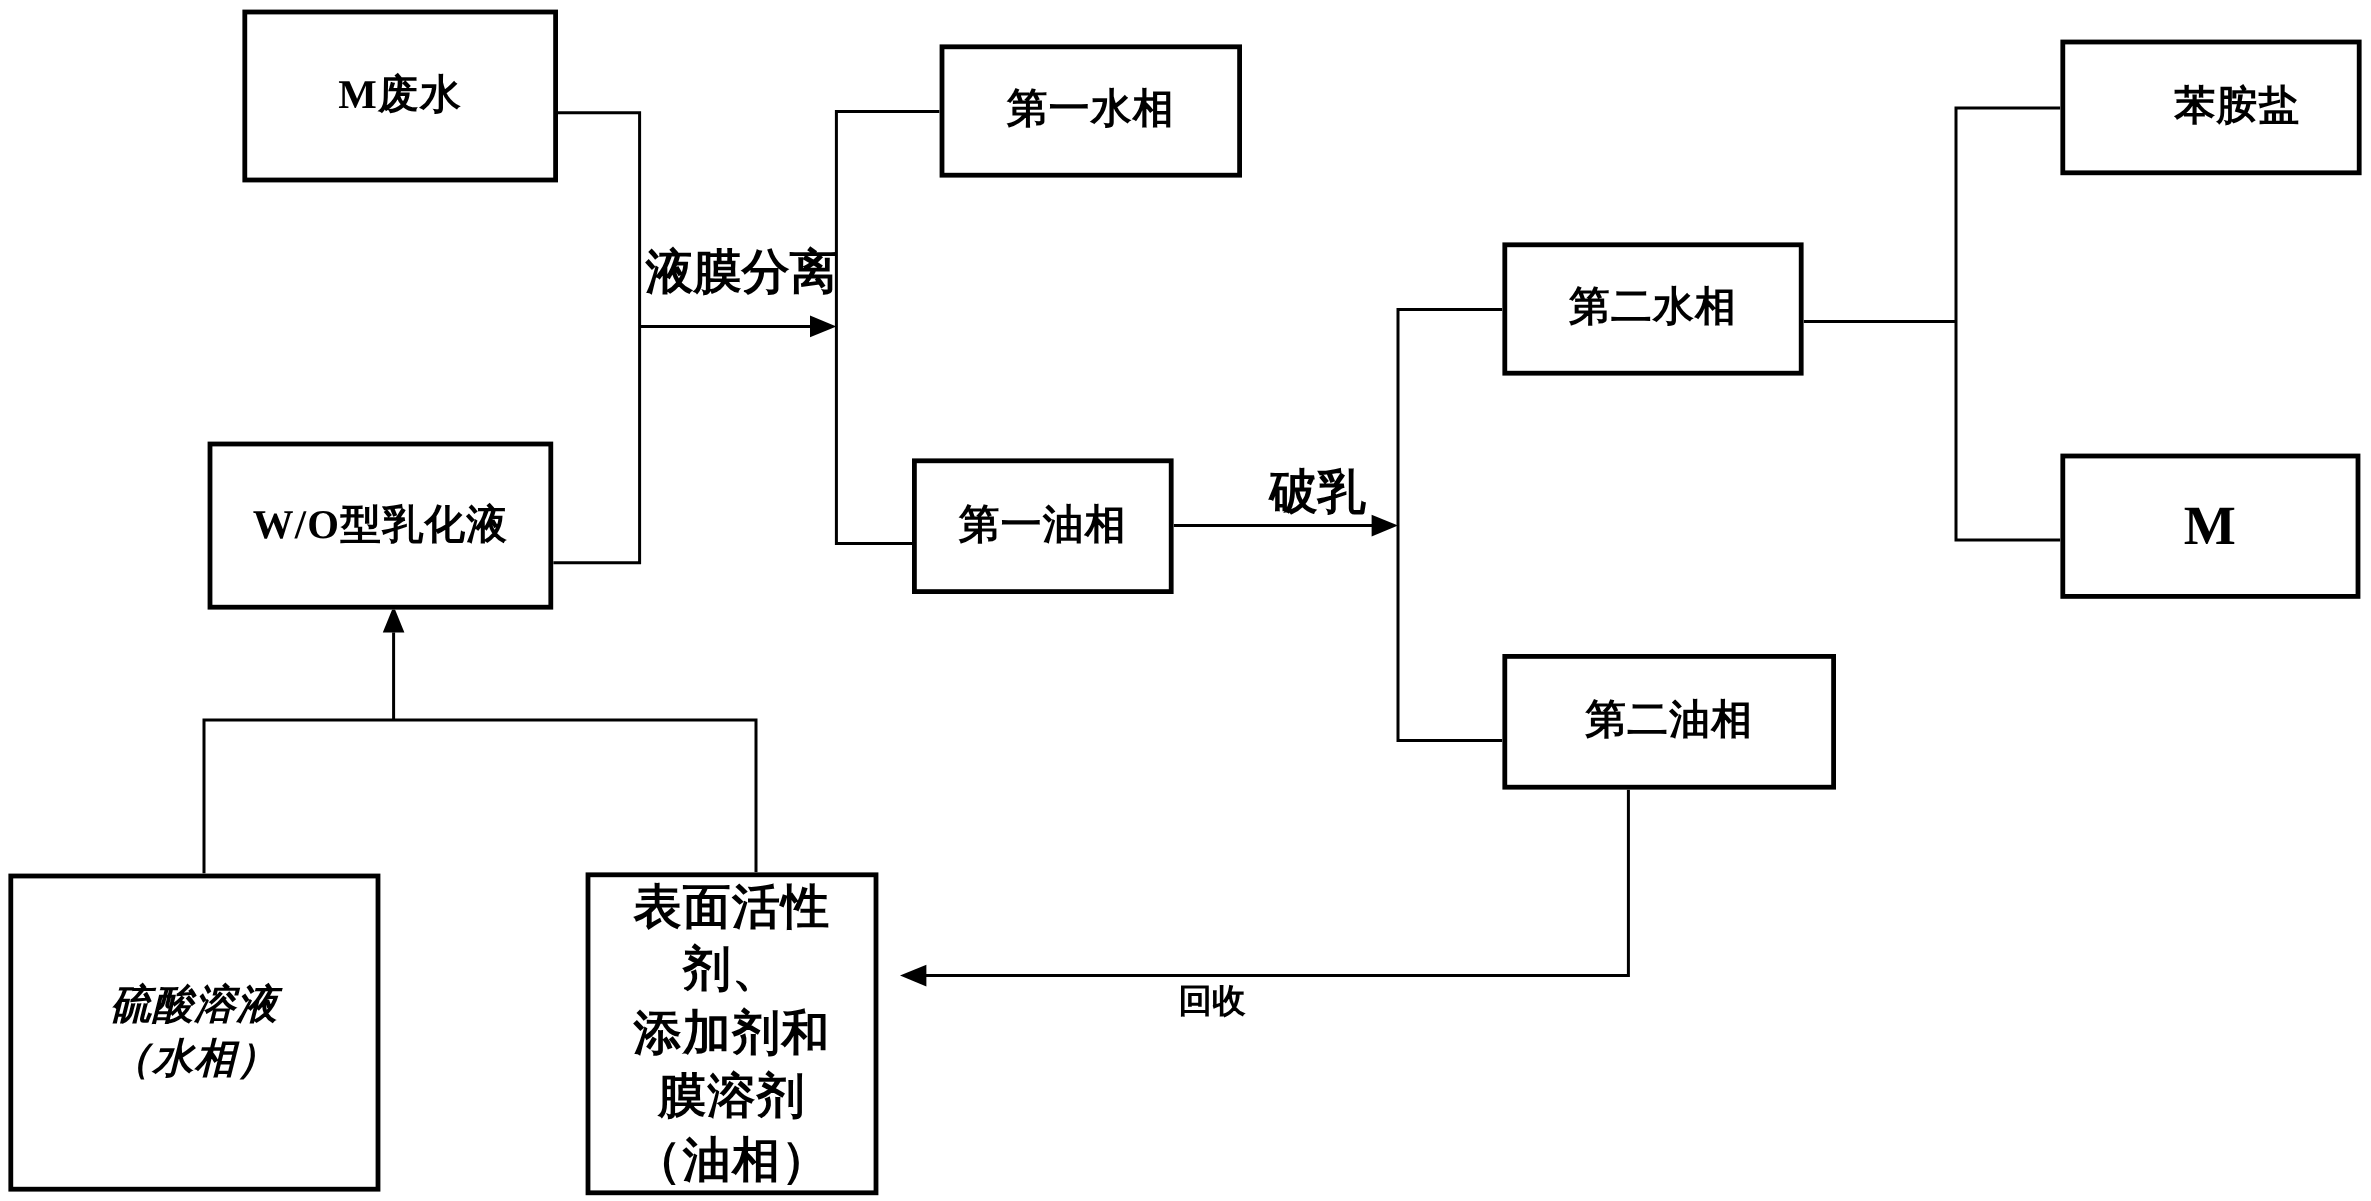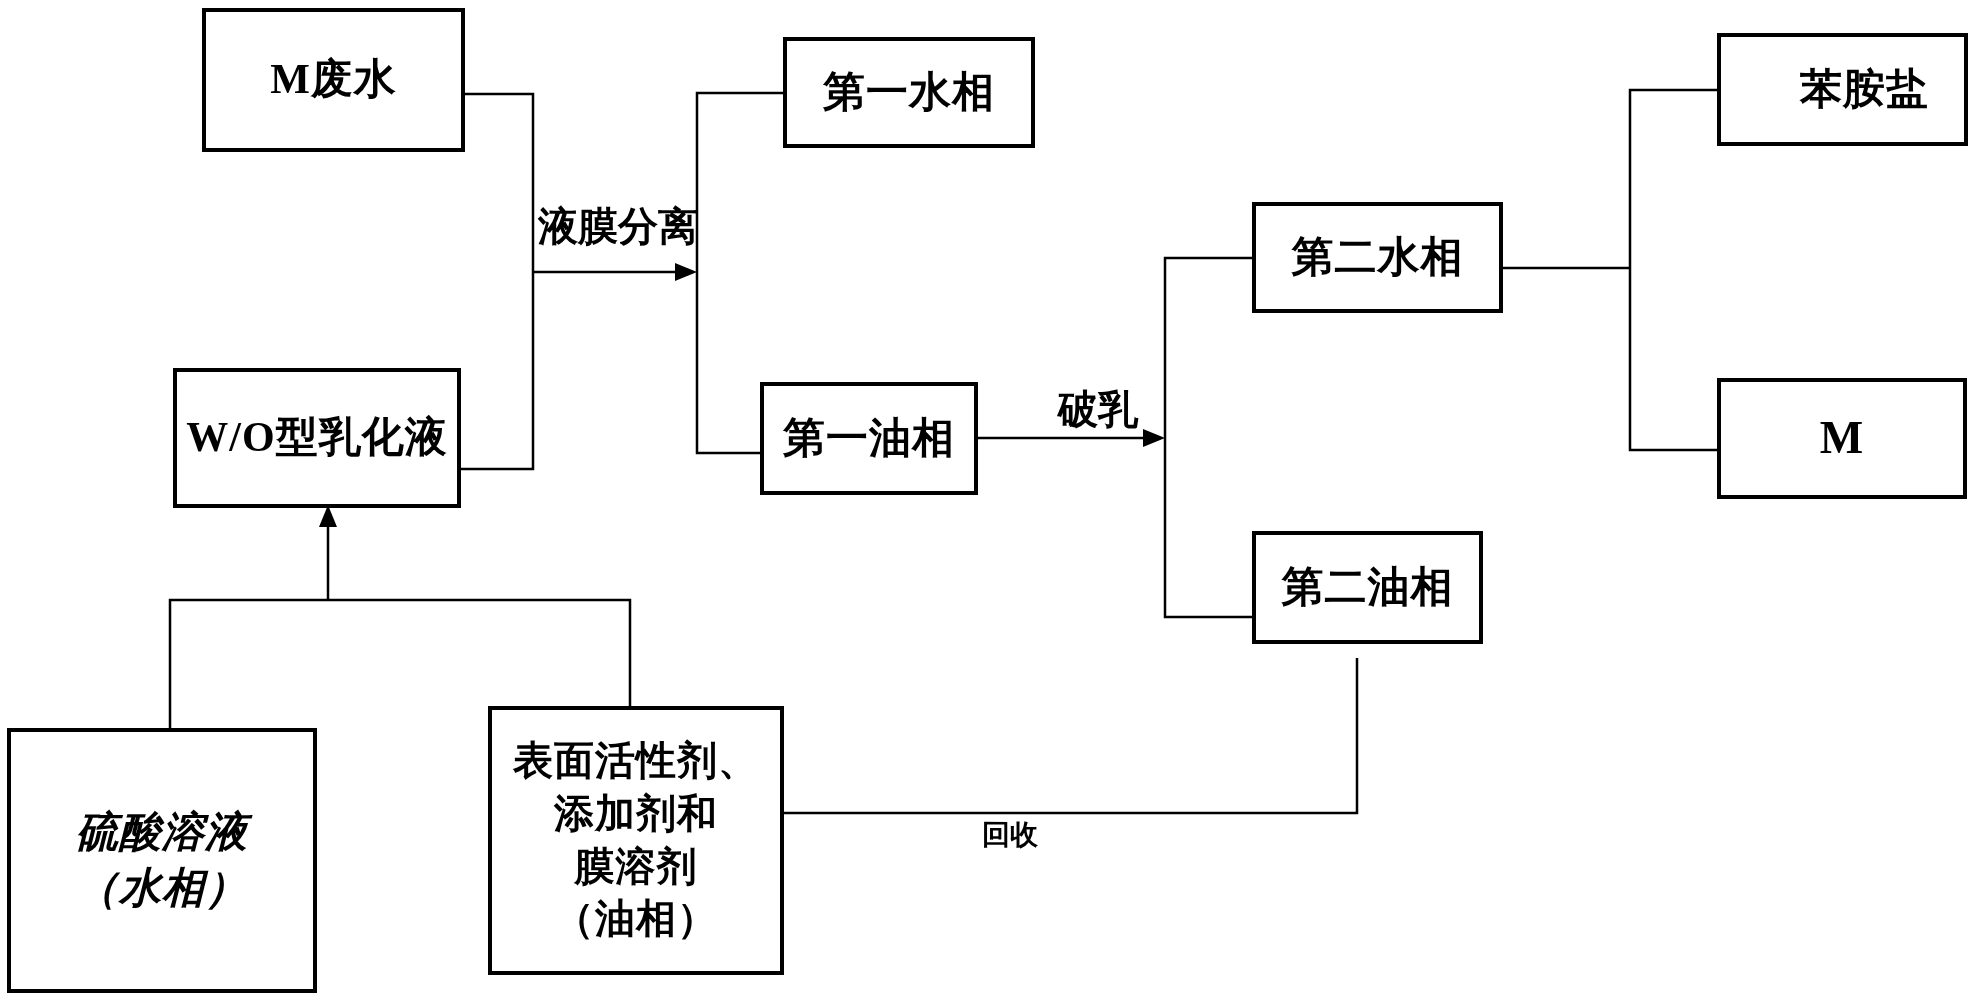--- a/index.html
+++ b/index.html
@@ -28,21 +28,21 @@
     box-sizing: border-box;
     border: 4px solid #000000;
     background: #ffffff;
     display: flex;
     align-items: center;
     justify-content: center;
     text-align: center;
   }
   .node-label {
     font-weight: bold;
-    font-size: 42px;
+    font-size: 34px;
     line-height: 1.32;
     white-space: pre-line;
     letter-spacing: 1px;
   }
   .edge-label {
     position: absolute;
     font-weight: bold;
     font-size: 40px;
     line-height: 1.1;
     text-align: center;
@@ -94,40 +94,40 @@
 
   <div class="node" style="left:173px; top:368px; width:288px; height:140px;">
     <span class="node-label">W/O型乳化液</span>
   </div>
 
   <div class="node" style="left:7px; top:728px; width:310px; height:265px;font-style:italic;">
     <span class="node-label">硫酸溶液
 （水相）</span>
   </div>
 
-  <div class="node" style="left:488px; top:706px; width:296px; height:269px;">
+  <div class="node" style="left:488px; top:727px; width:244px; height:269px;">
     <span class="node-label" style="font-size:40px;">表面活性剂、
 添加剂和
 膜溶剂
 （油相）</span>
   </div>
 
   <div class="node" style="left:783px; top:37px; width:252px; height:111px;">
     <span class="node-label">第一水相</span>
   </div>
 
   <div class="node" style="left:760px; top:382px; width:218px; height:113px;">
     <span class="node-label">第一油相</span>
   </div>
 
   <div class="node" style="left:1252px; top:202px; width:251px; height:111px;">
     <span class="node-label">第二水相</span>
   </div>
 
-  <div class="node" style="left:1252px; top:531px; width:231px; height:113px;">
+  <div class="node" style="left:1252px; top:545px; width:278px; height:113px;">
     <span class="node-label">第二油相</span>
   </div>
 
   <div class="node" style="left:1717px; top:33px; width:251px; height:113px;padding-left:44px;">
     <span class="node-label">苯胺盐</span>
   </div>
 
   <div class="node" style="left:1717px; top:378px; width:250px; height:121px;">
     <span class="node-label" style="font-size:46px;">M</span>
   </div>

